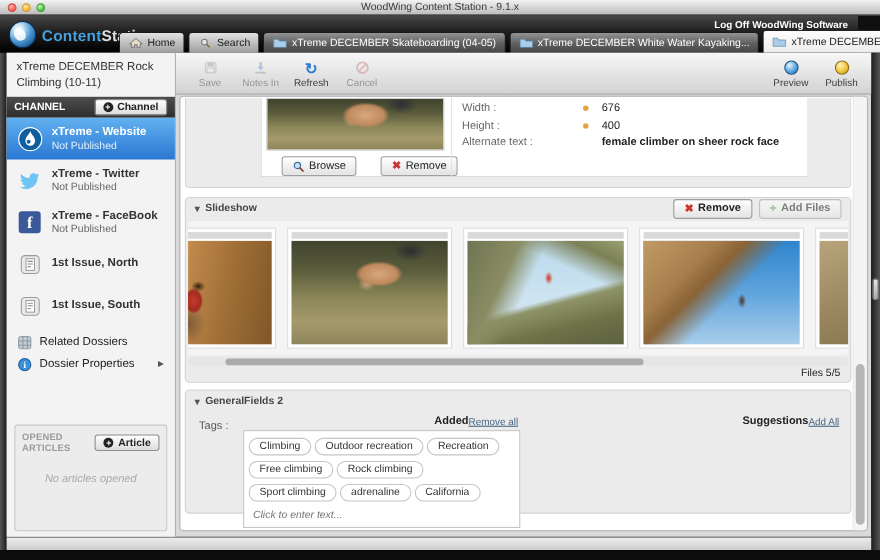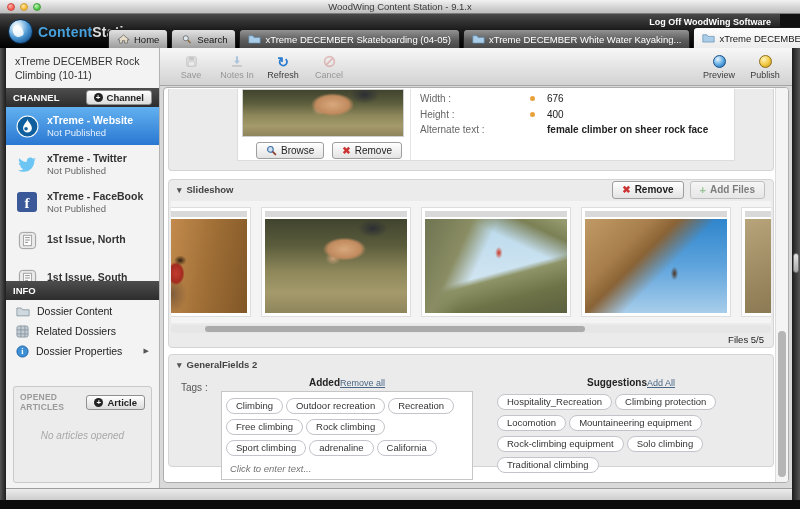--- a/index.html
+++ b/index.html
@@ -108,21 +108,21 @@
   .sec-header { height:19px; display:flex; align-items:center; gap:5px; padding:0 8px;
     font-size:9.5px; font-weight:bold; color:#444; }
   .disc { font-size:9px; color:#555; }
 
   
   #sec-image { top:1px; height:82px; border-top:none; border-radius:0 0 4px 4px; }
   #field-panel { position:absolute; left:68px; top:0; width:498px; height:72px;
     background:#fff; border:1px solid #ddd; border-top:none; }
   #hero-thumb { position:absolute; left:4px; top:0; width:162px; height:48px;
     border:1px solid #cfcfcf; }
-  #hero-buttons { position:absolute; left:18px; top:53px; display:flex; gap:8px; }
+  #hero-buttons { position:absolute; left:18px; top:53px; display:flex; gap:22px; }
   .sm-btn { display:flex; align-items:center; gap:4px; font-size:10px; color:#222;
     background:linear-gradient(#ffffff,#e3e3e3); border:1px solid #9e9e9e; border-radius:3px;
     padding:2px 9px; cursor:pointer; }
   #field-divider { position:absolute; left:172px; top:0; bottom:0; width:1px; background:#e4e4e4; }
   .fld-row { position:absolute; left:182px; display:flex; align-items:center; }
   .fld-label { width:106px; text-align:left; font-size:10px; color:#666; }
   .req-dot { width:5px; height:5px; border-radius:50%; margin:0 4px 0 4px; }
   .fld-value { font-size:10px; color:#222; font-weight:normal; margin-left:8px; }
   .fld-value.plain { font-weight:bold; }
 
@@ -138,21 +138,21 @@
   #h-scroll { position:absolute; left:2px; right:2px; top:145px; height:8px; background:#e6e6e6; border-radius:4px; }
   #h-thumb { position:absolute; left:34px; top:1px; width:380px; height:6px; background:#ababab; border-radius:3px; cursor:grab; }
   #files-count { position:absolute; right:9px; top:154px; font-size:9.5px; color:#222; }
 
   
   #sec-general { top:266px; height:113px; }
   #gf-body { position:absolute; left:0; right:0; top:18px; bottom:0; }
   #tags-label { position:absolute; left:12px; top:9px; font-size:10px; color:#555; }
   #added-col { position:absolute; left:52px; top:2px; width:252px; }
   #sugg-col { position:absolute; left:328px; top:2px; width:268px; }
-  .col-head { display:flex; align-items:center; justify-content:center; padding:2px 2px 3px; }
+  .col-head { display:flex; align-items:center; justify-content:flex-end; padding:2px 2px 3px; }
   .col-title { font-size:10px; font-weight:bold; color:#222; }
   .col-link { font-size:9px; text-decoration:underline; cursor:pointer; }
   #added-box { background:#fff; border:1px solid #c6c6c6; padding:3px 4px; min-height:70px; }
   .pill { display:inline-block; background:#fff; border:1px solid #c3c3ca; border-radius:9px;
     padding:1px 9px 2px; font-size:9.5px; color:#333; margin:2px 3px 2px 0; cursor:pointer; }
   .tag-input { border:none; outline:none; font-size:9.5px; font-style:italic; color:#999;
     padding:2px 4px; width:150px; background:transparent; font-family:"Liberation Sans", sans-serif; }
 
   
   #v-scroll { position:absolute; right:0; top:0; bottom:0; width:13px;
@@ -320,31 +320,22 @@
               <line x1="8.5" y1="10.5" x2="13.5" y2="10.5" stroke="#8a8a8a"></line>
               <line x1="8.5" y1="13" x2="11.5" y2="13" stroke="#8a8a8a"></line>
             </svg>
         </span>
         <span>
           <div class="ch-label">1st Issue, South</div>
         </span>
       </div>
     </div>
 
-    <div class="side-header" id="info-header">
-      <span>INFO</span>
-    </div>
 
     <div id="info-list">
-      <div class="info-item">
-        <svg width="14" height="11" viewBox="0 0 16 12">
-            <path d="M1 2 h5 l1.5 2 H15 v7 H1 Z" fill="#cfd8de" stroke="#7a8a96" stroke-width="0.8"></path>
-          </svg>
-        <span>Dossier Content</span>
-      </div>
       <div class="info-item">
         <svg width="13" height="13" viewBox="0 0 14 14">
             <rect x="1" y="1" width="12" height="12" rx="2" fill="#c4cdd4" stroke="#7a8a96" stroke-width="0.8"></rect>
             <line x1="1" y1="5.3" x2="13" y2="5.3" stroke="#8a98a2"></line>
             <line x1="1" y1="9.6" x2="13" y2="9.6" stroke="#8a98a2"></line>
             <line x1="5.3" y1="1" x2="5.3" y2="13" stroke="#8a98a2"></line>
             <line x1="9.6" y1="1" x2="9.6" y2="13" stroke="#8a98a2"></line>
           </svg>
         <span>Related Dossiers</span>
       </div>
@@ -521,23 +512,20 @@
             <br>
             <input class="tag-input" placeholder="Click to enter text..." style="">
           </div>
         </div>
 
         <div id="sugg-col">
           <div class="col-head">
             <span class="col-title">Suggestions</span>
             <span class="col-link" style="color:#4a6785;">Add All</span>
           </div>
-          <div>
-            <span class="pill">Hospitality_Recreation</span><span class="pill">Climbing protection</span><span class="pill">Locomotion</span><span class="pill">Mountaineering equipment</span><span class="pill">Rock-climbing equipment</span><span class="pill">Solo climbing</span><span class="pill">Traditional climbing</span>
-          </div>
         </div>
       </div>
     </div>
 
     <div id="v-scroll">
       <div id="v-thumb"></div>
     </div>
   </div>
 
   <div id="edge-grip"></div>

